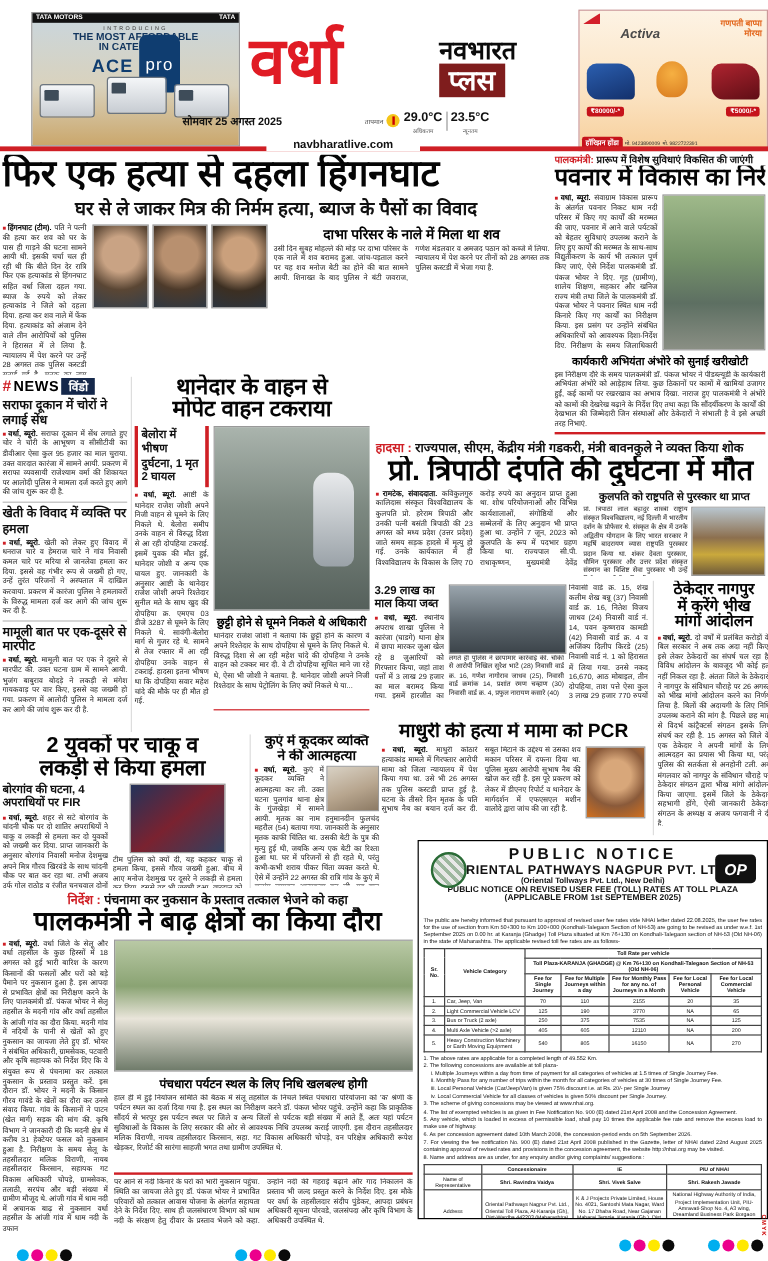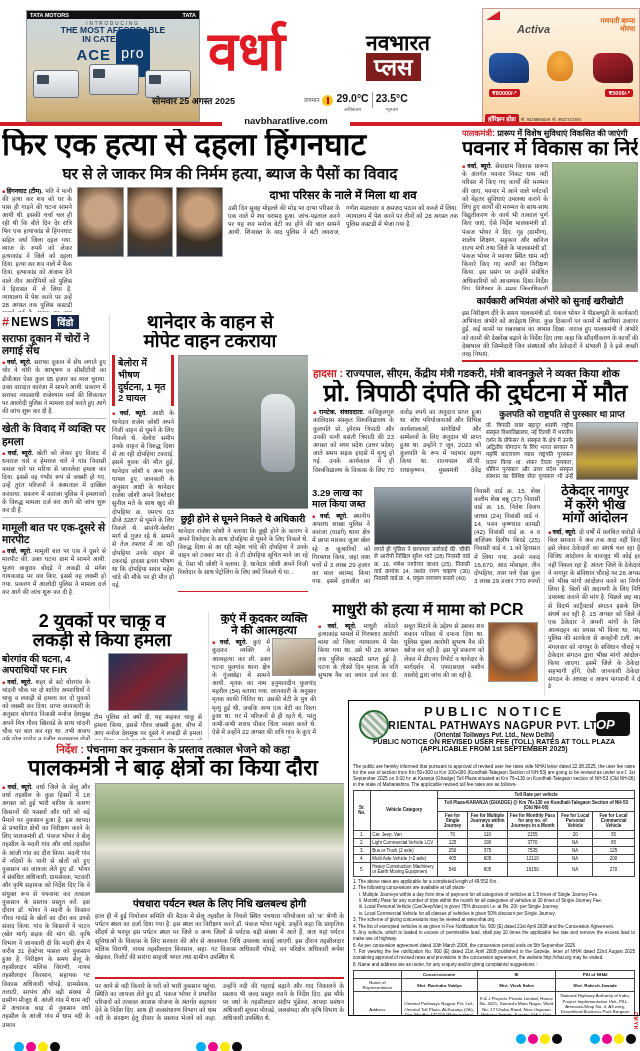--- a/index.html
+++ b/index.html
@@ -79,21 +79,21 @@
   
   .notice{border:1.4px solid #000;background:#fff;padding:3px 4px;font-size:5px;}
   .n-title{font-size:13px;font-weight:800;letter-spacing:3px;text-align:center;}
   .n-co{font-size:10.5px;font-weight:800;text-align:center;letter-spacing:0.5px;}
   .n-sub{font-size:6.5px;font-weight:700;text-align:center;}
   .n-line{font-size:7px;font-weight:800;text-align:center;}
   .n-intro{font-size:4.7px;line-height:1.25;text-align:justify;margin-top:2px;}
   .n-logo{position:absolute;left:6px;top:6px;width:26px;height:26px;border-radius:50%;border:2px solid #2a6b36;
           background:repeating-linear-gradient(45deg,#e8e8e8 0 3px,#9db79f 3px 6px);}
   .op-logo{position:absolute;right:5px;top:8px;width:34px;height:24px;background:#111;border-radius:4px;color:#fff;
-           font-weight:800;font-size:13px;font-style:italic;display:flex;align-items:center;justify-content:flex-start;}
+           font-weight:800;font-size:13px;font-style:italic;display:flex;align-items:center;justify-content:center;}
   table.toll{border-collapse:collapse;width:100%;margin-top:2px;}
   table.toll th,table.toll td{border:0.6px solid #444;font-size:4.5px;padding:1px 1.5px;line-height:1.15;}
   table.toll th{font-weight:700;text-align:center;}
   table.toll td{text-align:center;}
   table.toll td.cat{text-align:left;}
   .n-notes{font-size:4.6px;line-height:1.3;text-align:justify;margin-top:2px;}
   .n-notes div{margin-bottom:0.5px;}
   table.contact{border-collapse:collapse;width:100%;margin-top:2px;}
   table.contact th,table.contact td{border:0.6px solid #444;font-size:4.4px;padding:1px 1.5px;line-height:1.2;text-align:center;}
   

